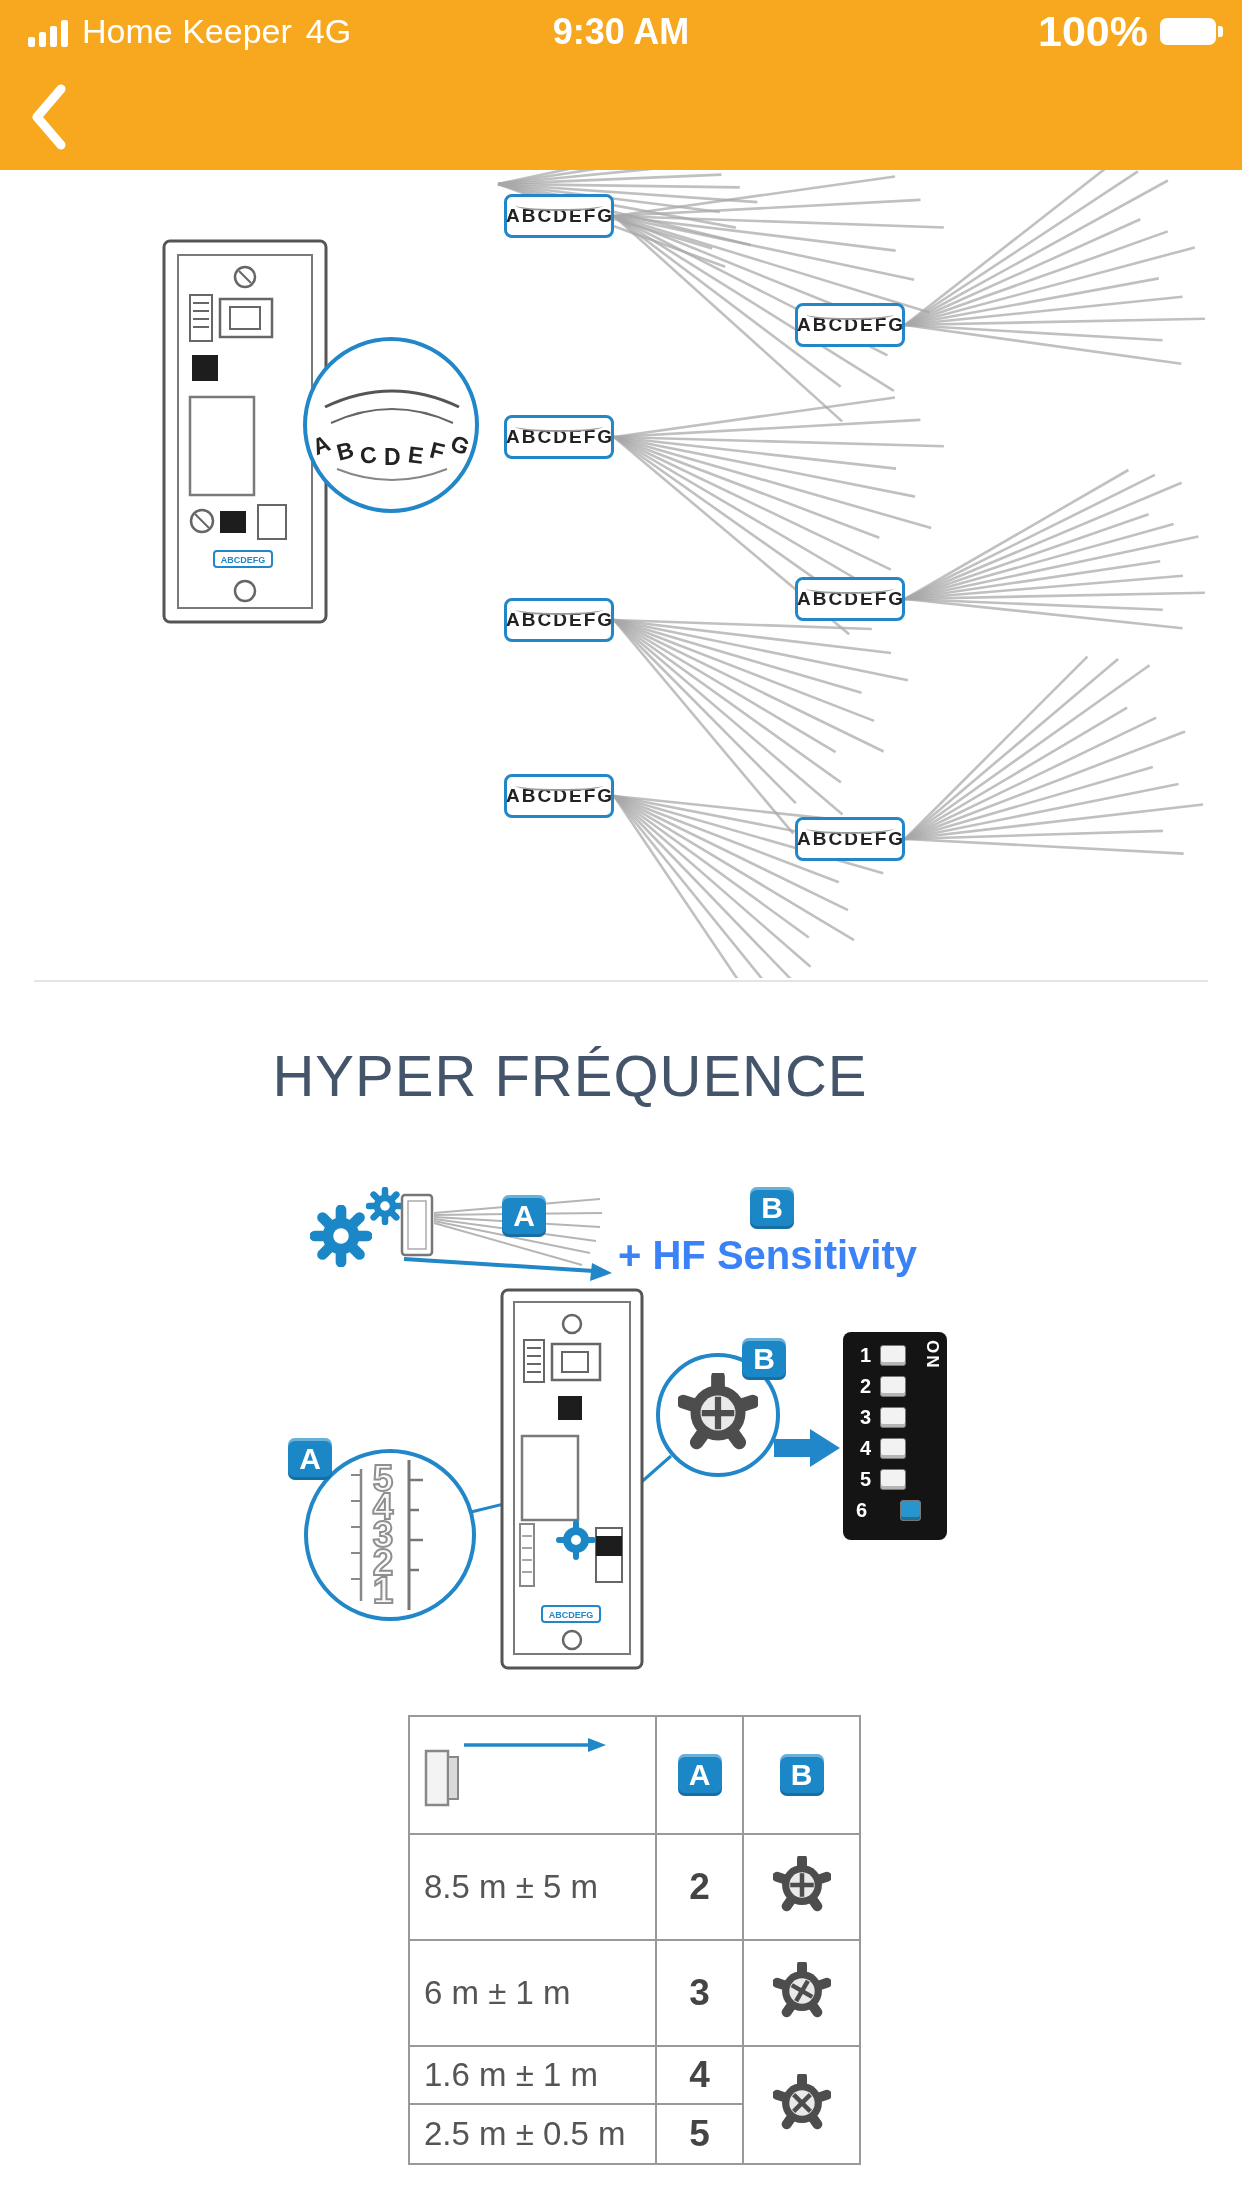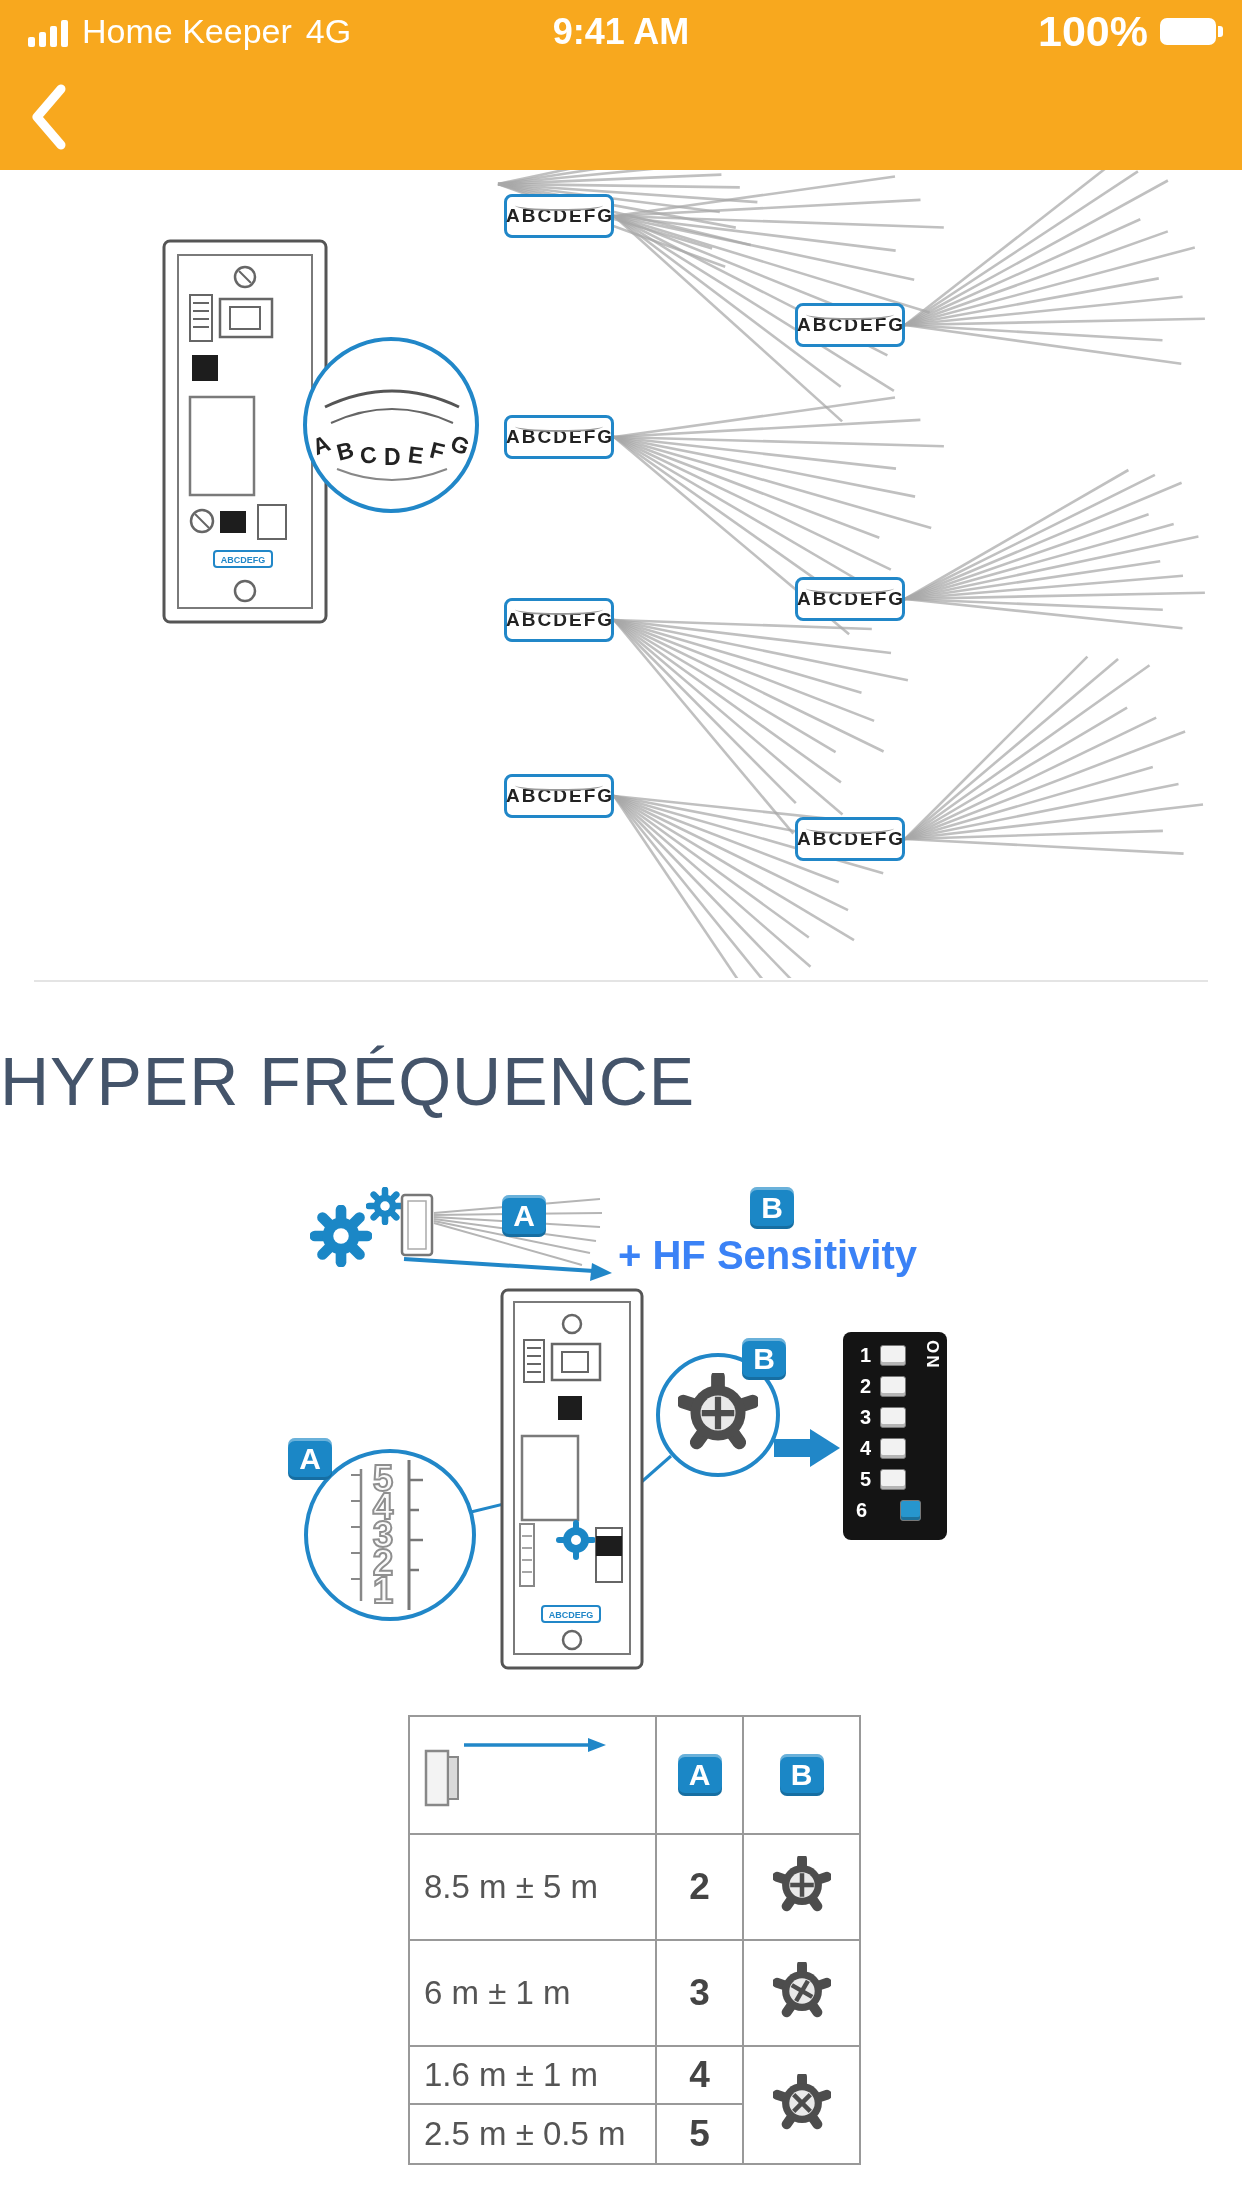--- a/index.html
+++ b/index.html
@@ -38,22 +38,22 @@
   .letterbox:before{content:"";position:absolute;top:3px;left:8px;right:8px;height:9px;
                     border-bottom:2px solid #9a9a9a;border-radius:50%;}
   .callout{position:absolute;border:4px solid #2187C8;border-radius:50%;background:#fff;z-index:4;box-sizing:border-box;}
   .callout-knob{left:303px;top:167px;width:176px;height:176px;overflow:hidden;}
   .arc-letters{position:absolute;left:0;right:0;bottom:52px;display:flex;justify-content:center;gap:7px;
                font-size:23px;font-weight:700;color:#222;}
   .arc-letters span{display:inline-block;}
 
   
   .divider{position:absolute;left:34px;right:34px;top:980px;height:2px;background:#E4E4E4;}
-  .hf-title{position:absolute;left:0;top:1042px;width:1140px;text-align:left;margin:0;
-            font-size:68px;font-weight:500;letter-spacing:1px;color:#44546A;}
+  .hf-title{position:absolute;left:0;top:1042px;width:1140px;text-align:center;margin:0;
+            font-size:58px;font-weight:500;letter-spacing:1px;color:#44546A;}
 
   
   .badge{display:inline-block;width:44px;height:42px;background:#1B87C6;color:#fff;font-weight:700;font-size:30px;
          text-align:center;line-height:42px;border-radius:7px;
          box-shadow:inset 0 3px 0 rgba(255,255,255,.35), inset 0 -3px 0 rgba(0,0,0,.18);}
 
   
   .hf-intro{position:absolute;left:0;top:1185px;width:1242px;height:100px;}
   #gear-big{position:absolute;left:310px;top:20px;}
   #gear-small{position:absolute;left:366px;top:2px;}
@@ -107,21 +107,21 @@
       <div class="sb-left">
         <span class="signal">
           <i style="height:10px"></i>
             <i style="height:15px"></i>
             <i style="height:21px"></i>
             <i style="height:27px"></i>
         </span>
         <span class="carrier">Home Keeper</span>
         <span class="network">4G</span>
       </div>
-      <div class="sb-time">9:41 AM</div>
+      <div class="sb-time">9:30 AM</div>
       <div class="sb-right">
         <span class="batt-pct">100%</span>
         <span class="battery"></span>
       </div>
     </div>
     <div class="nav-bar">
       <div class="back-btn">
         <svg width="48" height="80" viewBox="0 0 48 80">
           <polyline points="36,12 12,40 36,68" fill="none" stroke="#fff" stroke-width="9" stroke-linecap="round" stroke-linejoin="round"></polyline>
         </svg>

